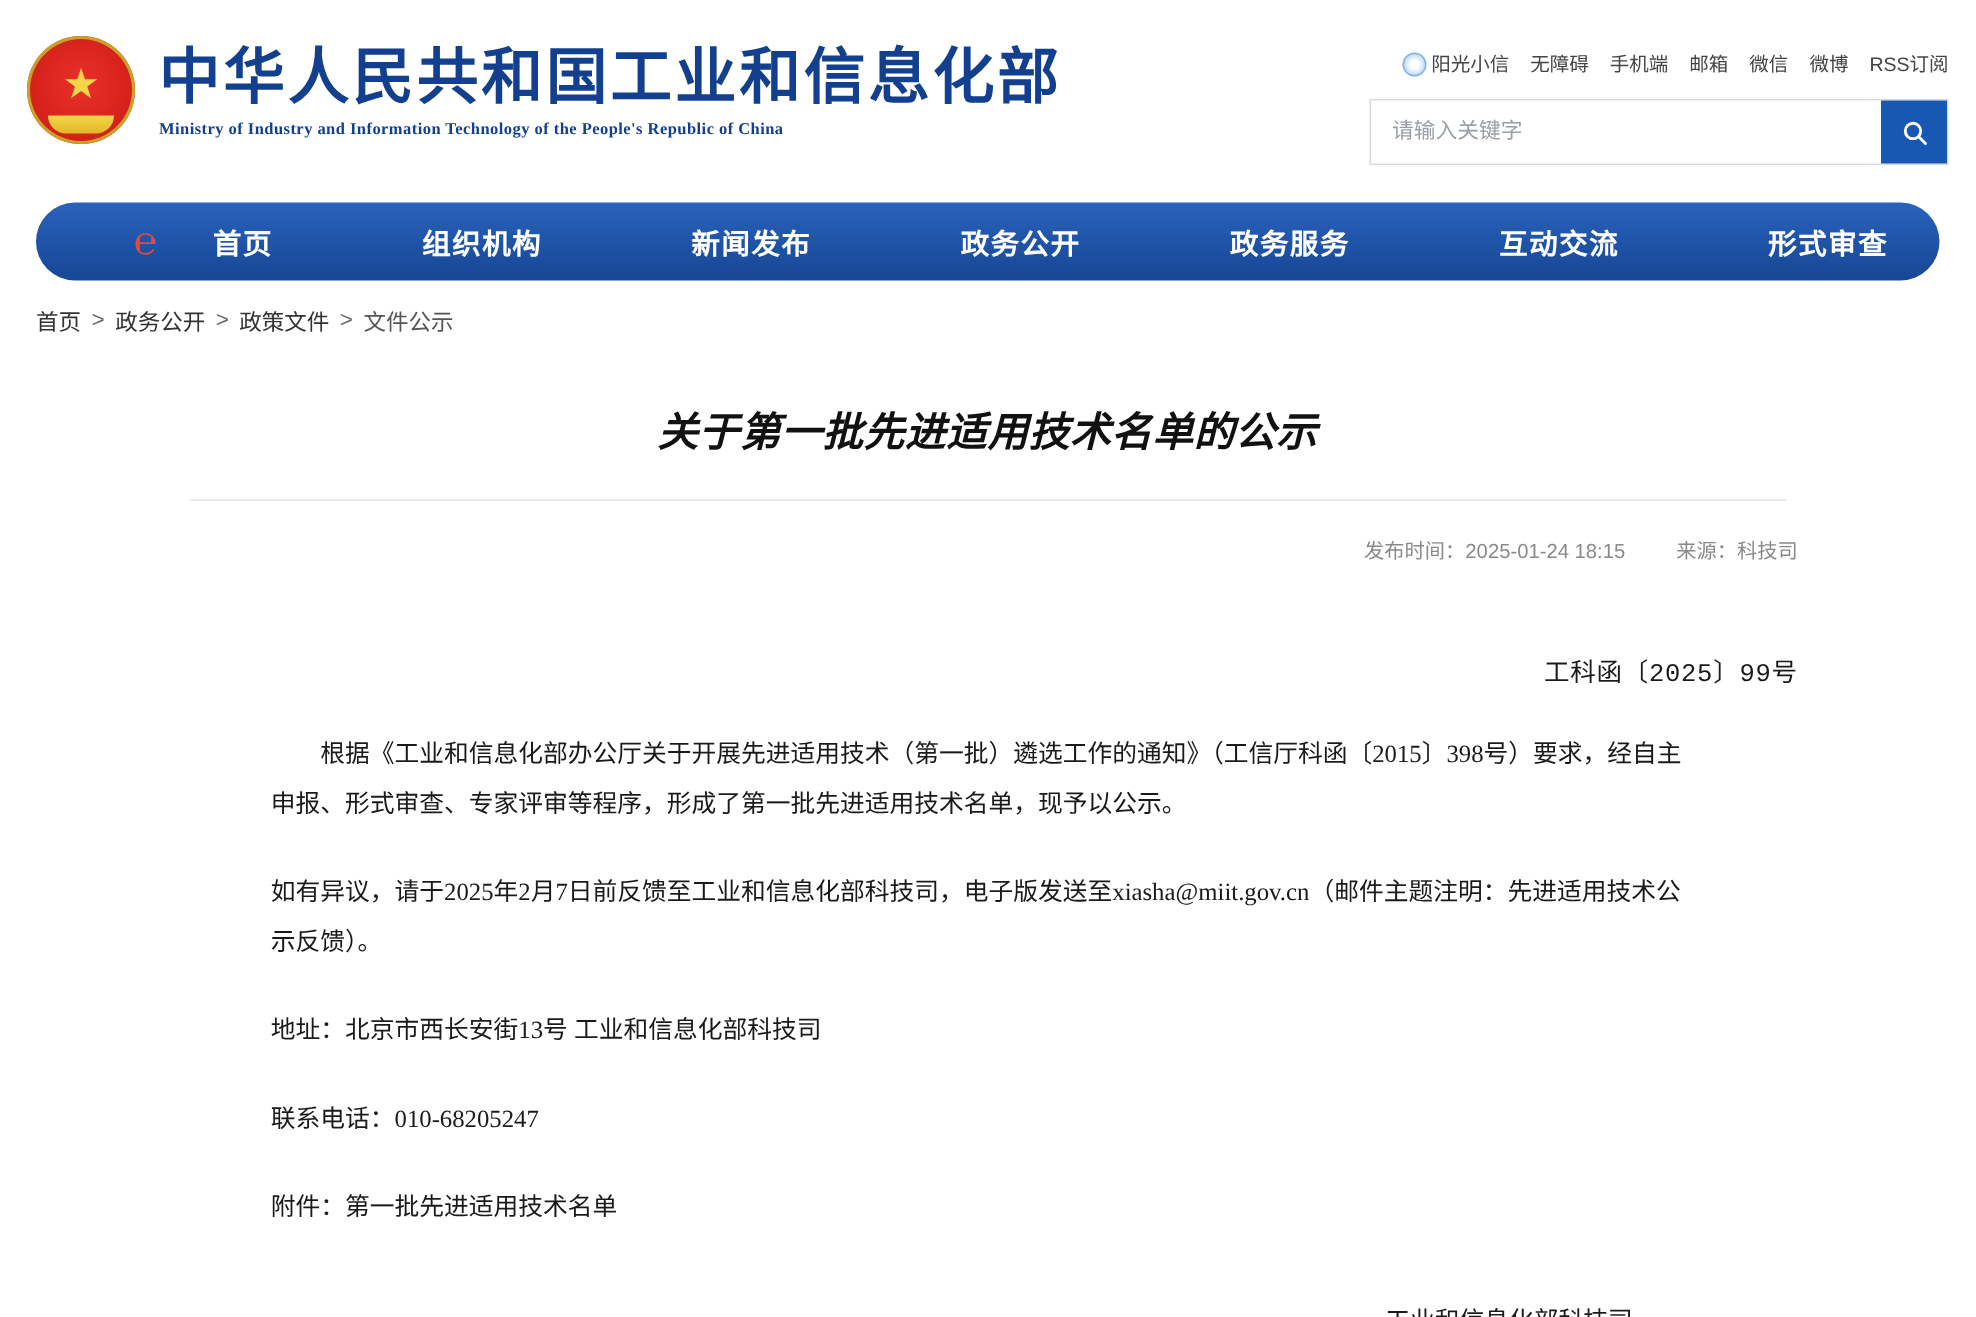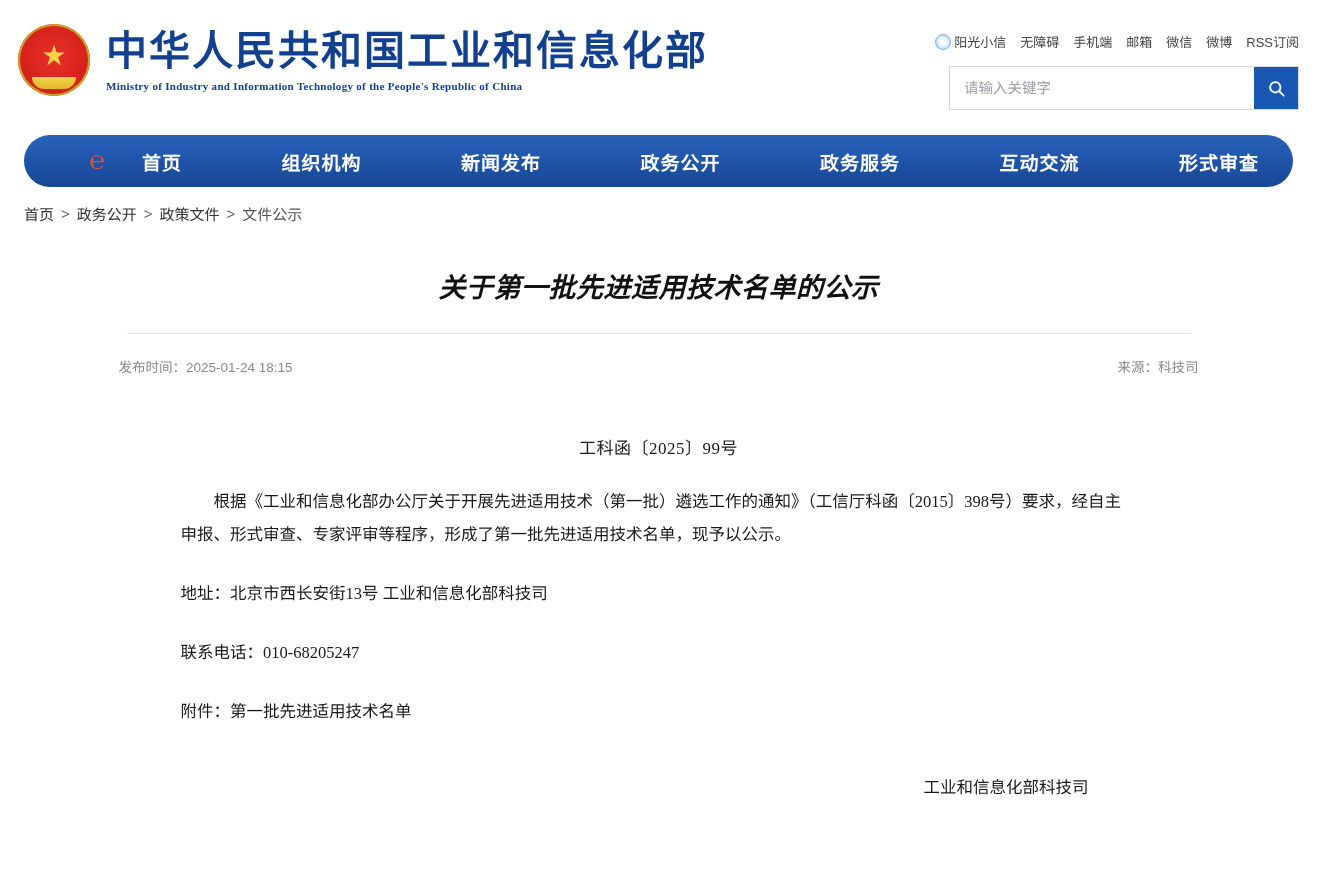--- a/index.html
+++ b/index.html
@@ -99,27 +99,27 @@
   }
   .top-links a { color: #444; text-decoration: none; white-space: nowrap; }
   .sun-icon {
     width: 16px; height: 16px; border-radius: 50%;
     background: radial-gradient(circle, #ffffff 30%, #8fc4f0 100%);
     border: 1px solid #7fb4e6;
     display: inline-block;
     margin-right: 3px;
     vertical-align: -3px;
   }
-  .link-sun { display: flex; align-items: center; }
+  .link-sun { display: flex; align-items: flex-end; }
 
   .search-wrap {
     position: absolute;
     right: 18px;
     top: 66px;
-    width: 350px;
+    width: 386px;
     height: 44px;
     display: flex;
     border: 1px solid #d7dbe0;
     background: #fff;
   }
   .search-input {
     flex: 1;
     border: none;
     outline: none;
     padding: 0 14px;
@@ -213,31 +213,31 @@
     color: #111;
     font-family: "Liberation Sans", sans-serif;
     letter-spacing: 0.5px;
     padding: 0 40px 28px 40px;
     border-bottom: 1px solid #e2e2e2;
     margin: 0 8px;
     font-style: italic;
   }
   .meta {
     display: flex;
-    justify-content: space-between;
+    justify-content: flex-end;
     gap: 34px;
     padding-top: 22px;
     font-size: 13.5px;
     color: #8a8a8a;
   }
 
   .doc-no {
-    text-align: center;
+    text-align: right;
     margin-top: 58px;
-    font-family: Liberation Serif, serif;
+    font-family: Liberation Mono, monospace;
     font-size: 17px;
     color: #1a1a1a;
     letter-spacing: 0.5px;
   }
 
   .body-text {
     font-family: "Liberation Serif", "DejaVu Serif", serif;
     font-size: 16.5px;
     line-height: 2.0;
     color: #1a1a1a;
@@ -329,20 +329,21 @@
 
     <div class="meta">
       <span>发布时间：2025-01-24 18:15</span>
       <span>来源：科技司</span>
     </div>
 
     <div class="doc-no">工科函〔2025〕99号</div>
 
     <div class="body-text">
       <p class="indent">根据《工业和信息化部办公厅关于开展先进适用技术（第一批）遴选工作的通知》（工信厅科函〔2015〕398号）要求，经自主申报、形式审查、专家评审等程序，形成了第一批先进适用技术名单，现予以公示。</p>
+      <p>如有异议，请于2025年2月7日前反馈至工业和信息化部科技司，电子版发送至xiasha@miit.gov.cn（邮件主题注明：先进适用技术公示反馈）。</p>
       <p>地址：北京市西长安街13号 工业和信息化部科技司</p>
       <p>联系电话：010-68205247</p>
       <p>附件：第一批先进适用技术名单</p>
     </div>
 
     <div class="sign">
       <div>工业和信息化部科技司</div>
 
     </div>
   </div>

